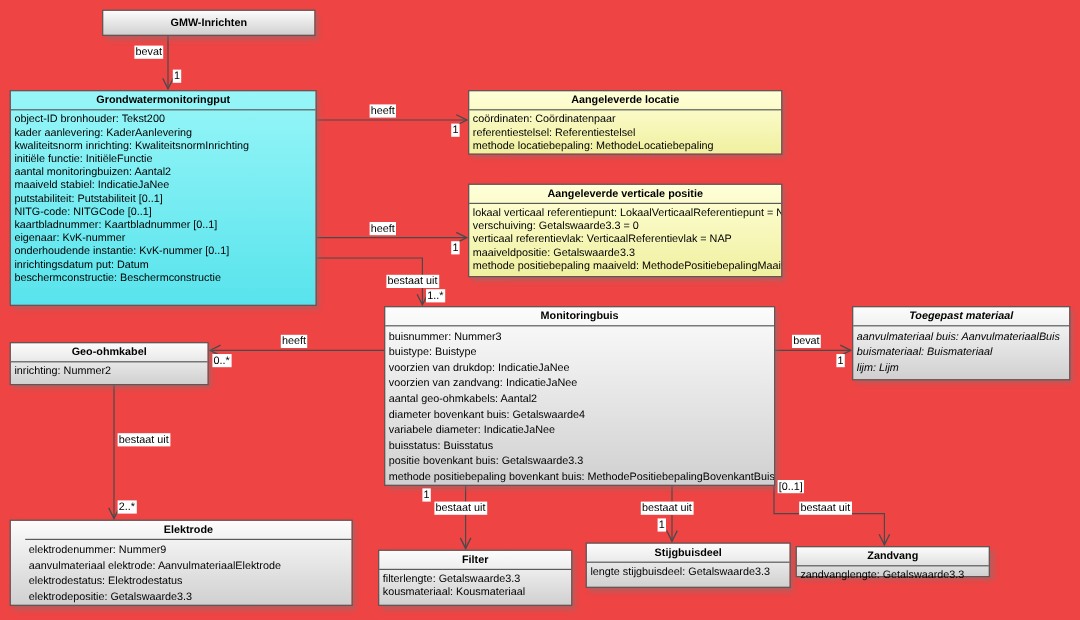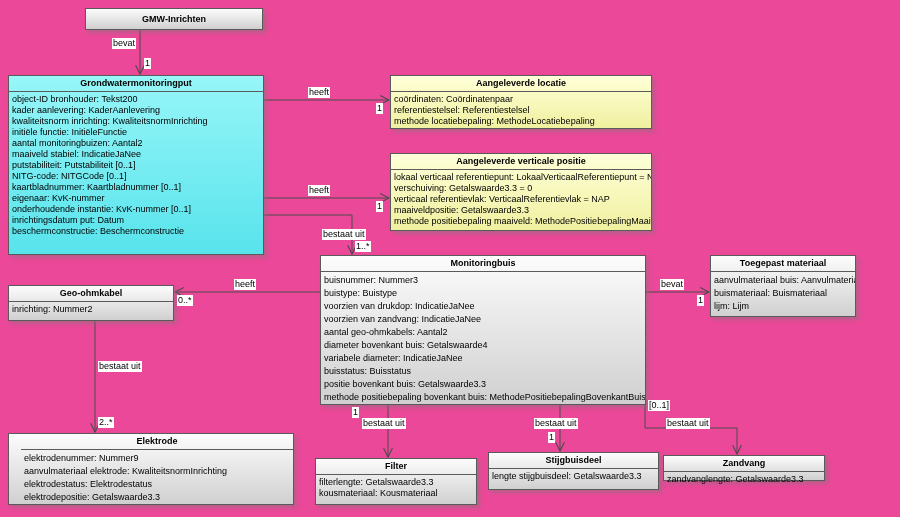--- a/index.html
+++ b/index.html
@@ -1,17 +1,17 @@
 <!DOCTYPE html>
 <html><head>
 <meta charset="utf-8">
 <title>UML Diagram</title>
 <style>
   html,body{margin:0;padding:0;background:#ffffff;}
-  #canvas{position:relative;width:900px;height:517px;background:#ec4899;overflow:hidden;
+  #canvas{position:relative;width:900px;height:517px;background:#ef4444;overflow:hidden;
           font-family:"Liberation Sans","DejaVu Sans",sans-serif;}
   #wires{position:absolute;left:0;top:0;}
   .uml-class{position:absolute;box-sizing:border-box;border:1px solid #5a5a5a;
              box-shadow:3px 3px 4px rgba(120,120,120,0.45);}
   .uml-class.gray{background:linear-gradient(180deg,#fcfcfc 0%,#d0d0d0 100%);}
   .uml-class.cyan{background:linear-gradient(180deg,#97f6f8 0%,#58e3ec 100%);}
   .uml-class.yellow{background:linear-gradient(180deg,#ffffd9 0%,#f0f0a0 100%);}
   .uml-title{font-size:9px;font-weight:bold;text-align:center;line-height:15px;height:15px;
              border-bottom:1px solid #5a5a5a;color:#000;overflow:hidden;}
   .uml-class.head-only .uml-title{border-bottom:none;line-height:20px;height:20px;}
@@ -105,34 +105,34 @@
       <div class="attr">voorzien van zandvang: IndicatieJaNee</div>
       <div class="attr">aantal geo-ohmkabels: Aantal2</div>
       <div class="attr">diameter bovenkant buis: Getalswaarde4</div>
       <div class="attr">variabele diameter: IndicatieJaNee</div>
       <div class="attr">buisstatus: Buisstatus</div>
       <div class="attr">positie bovenkant buis: Getalswaarde3.3</div>
       <div class="attr">methode positiebepaling bovenkant buis: MethodePositiebepalingBovenkantBuis</div>
     </div>
   </div>
 
-  <div class="uml-class gray loose" style="left:710px;top:255px;width:146px;height:62px;">
+  <div class="uml-class gray loose" style="left:710px;top:255px;width:182px;height:62px;font-style:italic;">
     <div class="uml-title">Toegepast materiaal</div>
     <div class="uml-attrs">
       <div class="attr">aanvulmateriaal buis: AanvulmateriaalBuis</div>
       <div class="attr">buismateriaal: Buismateriaal</div>
       <div class="attr">lijm: Lijm</div>
     </div>
   </div>
 
   <div class="uml-class gray loose" style="left:8px;top:433px;width:286px;height:72px;padding-left:12px;">
     <div class="uml-title">Elektrode</div>
     <div class="uml-attrs">
       <div class="attr">elektrodenummer: Nummer9</div>
-      <div class="attr">aanvulmateriaal elektrode: KwaliteitsnormInrichting</div>
+      <div class="attr">aanvulmateriaal elektrode: AanvulmateriaalElektrode</div>
       <div class="attr">elektrodestatus: Elektrodestatus</div>
       <div class="attr">elektrodepositie: Getalswaarde3.3</div>
     </div>
   </div>
 
   <div class="uml-class gray" style="left:315px;top:458px;width:162px;height:47px;">
     <div class="uml-title">Filter</div>
     <div class="uml-attrs">
       <div class="attr">filterlengte: Getalswaarde3.3</div>
       <div class="attr">kousmateriaal: Kousmateriaal</div>

